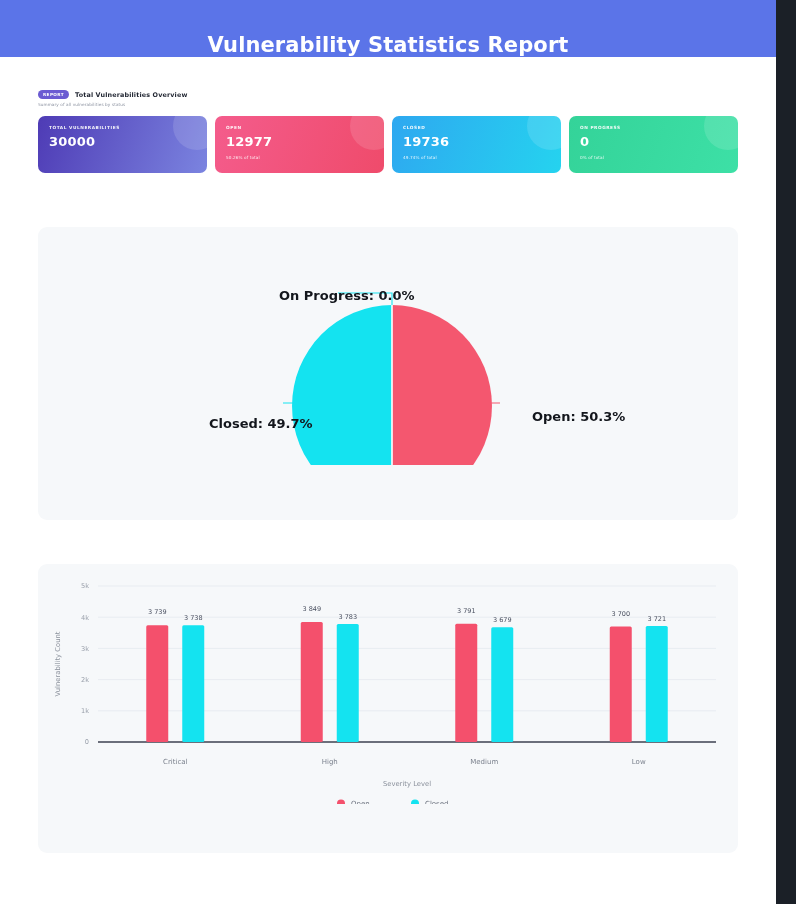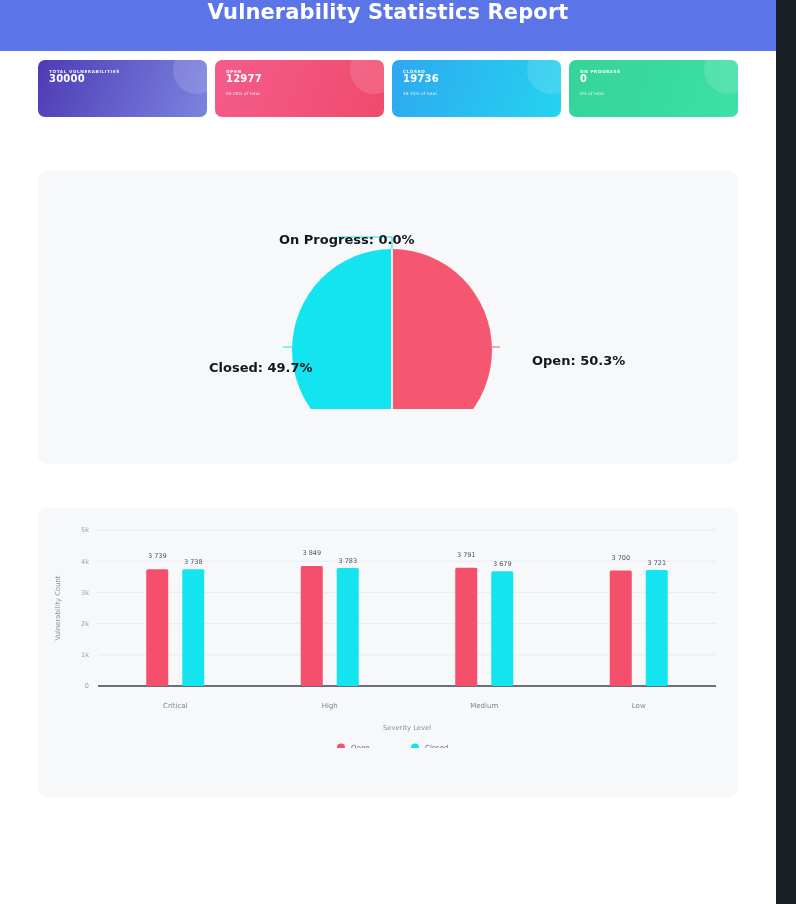--- a/index.html
+++ b/index.html
@@ -25,24 +25,24 @@
   }
   #viewport {
     position: absolute; top: 0; left: 0;
     width: 776px; height: 904px;
     background: #ffffff;
     overflow: hidden;
   }
 
   
   .report-header {
-    height: 51px;
+    height: 57px;
     background: #5b74e8;
     display: flex;
-    align-items: flex-start;
+    align-items: flex-end;
     justify-content: center;
   }
   .report-header .title {
     color: #ffffff;
     font-size: 21px;
     font-weight: bold;
     letter-spacing: 0.1px;
   }
 
   
@@ -102,21 +102,22 @@
   }
   .card .c-label {
     position: relative;
     font-size: 4.3px;
     font-weight: bold;
     letter-spacing: 0.55px;
     opacity: 0.93;
   }
   .card .c-value {
     position: relative;
-    font-size: 10px;
+    margin-top: 5px;
+    font-size: 13px;
     font-weight: bold;
     letter-spacing: 0.2px;
     line-height: 1;
   }
   .card .c-sub {
     position: relative;
     margin-top: 7px;
     font-size: 4.2px;
     opacity: 0.88;
     letter-spacing: 0.1px;
@@ -197,20 +198,27 @@
 </head>
 <body>
 
 <div id="page">
   <div id="viewport">
 
     <div class="report-header">
       <div class="title">Vulnerability Statistics Report</div>
     </div>
 
+    <div class="section-head">
+      <div class="row">
+        <span class="badge">REPORT</span>
+        <span class="section-title">Total  Vulnerabilities Overview</span>
+      </div>
+      <div class="section-sub">Summary of all vulnerabilities by status</div>
+    </div>
 
     <div class="cards">
 
       <div class="card total">
         <div class="blob"></div>
         <div class="c-label">TOTAL VULNERABILITIES</div>
         <div class="c-value">30000</div>
         <div class="c-sub"></div>
       </div>
 

